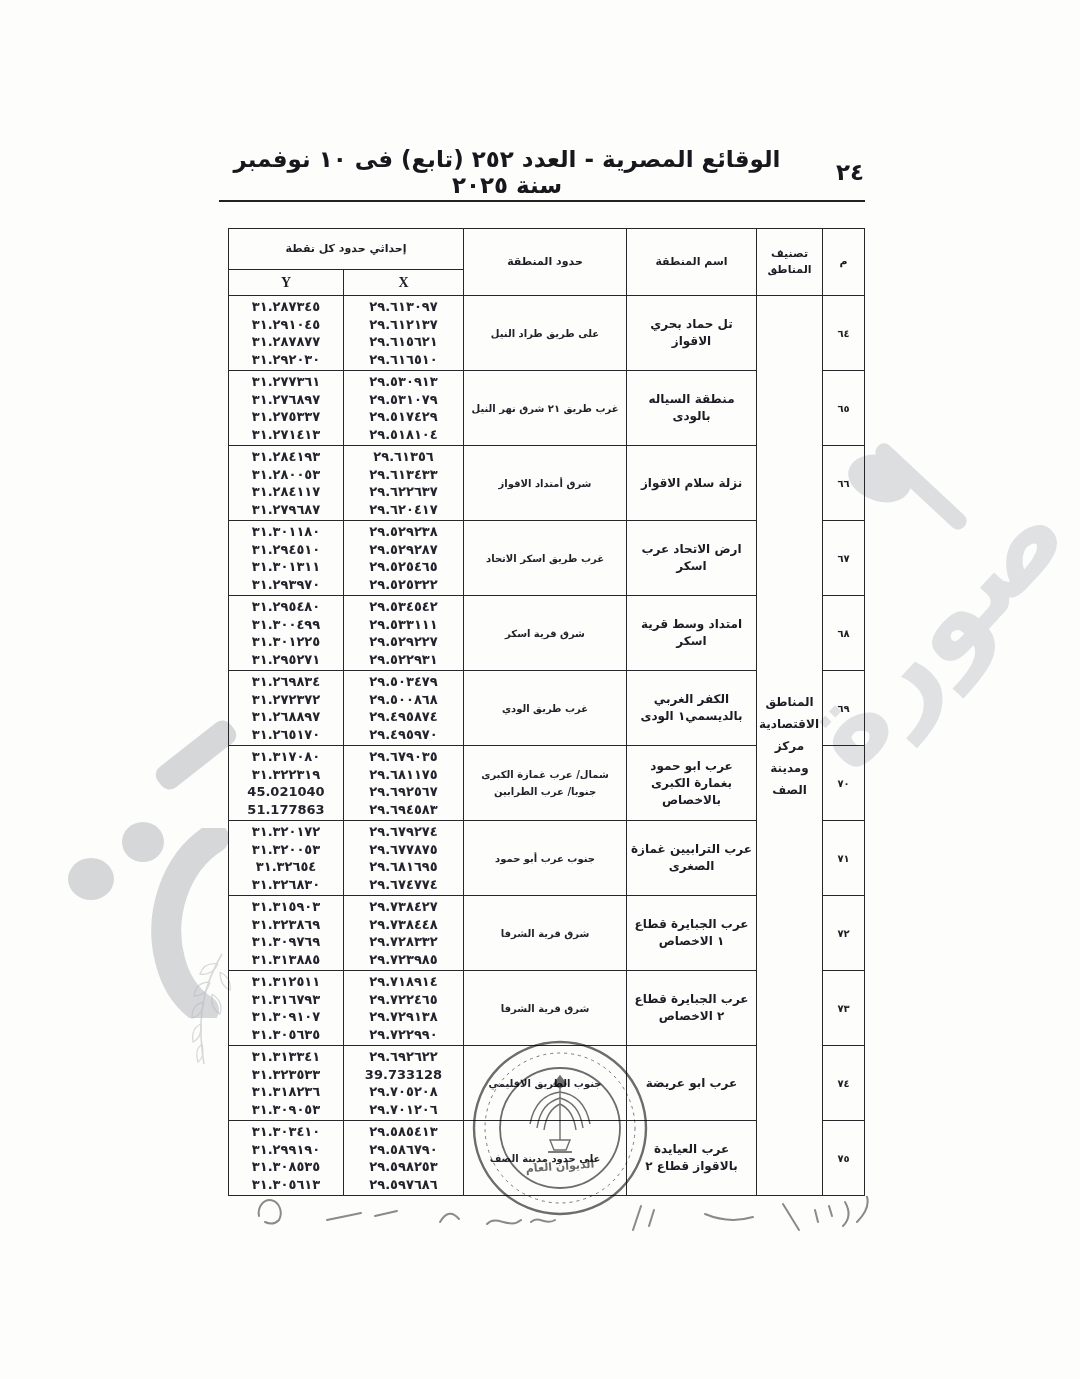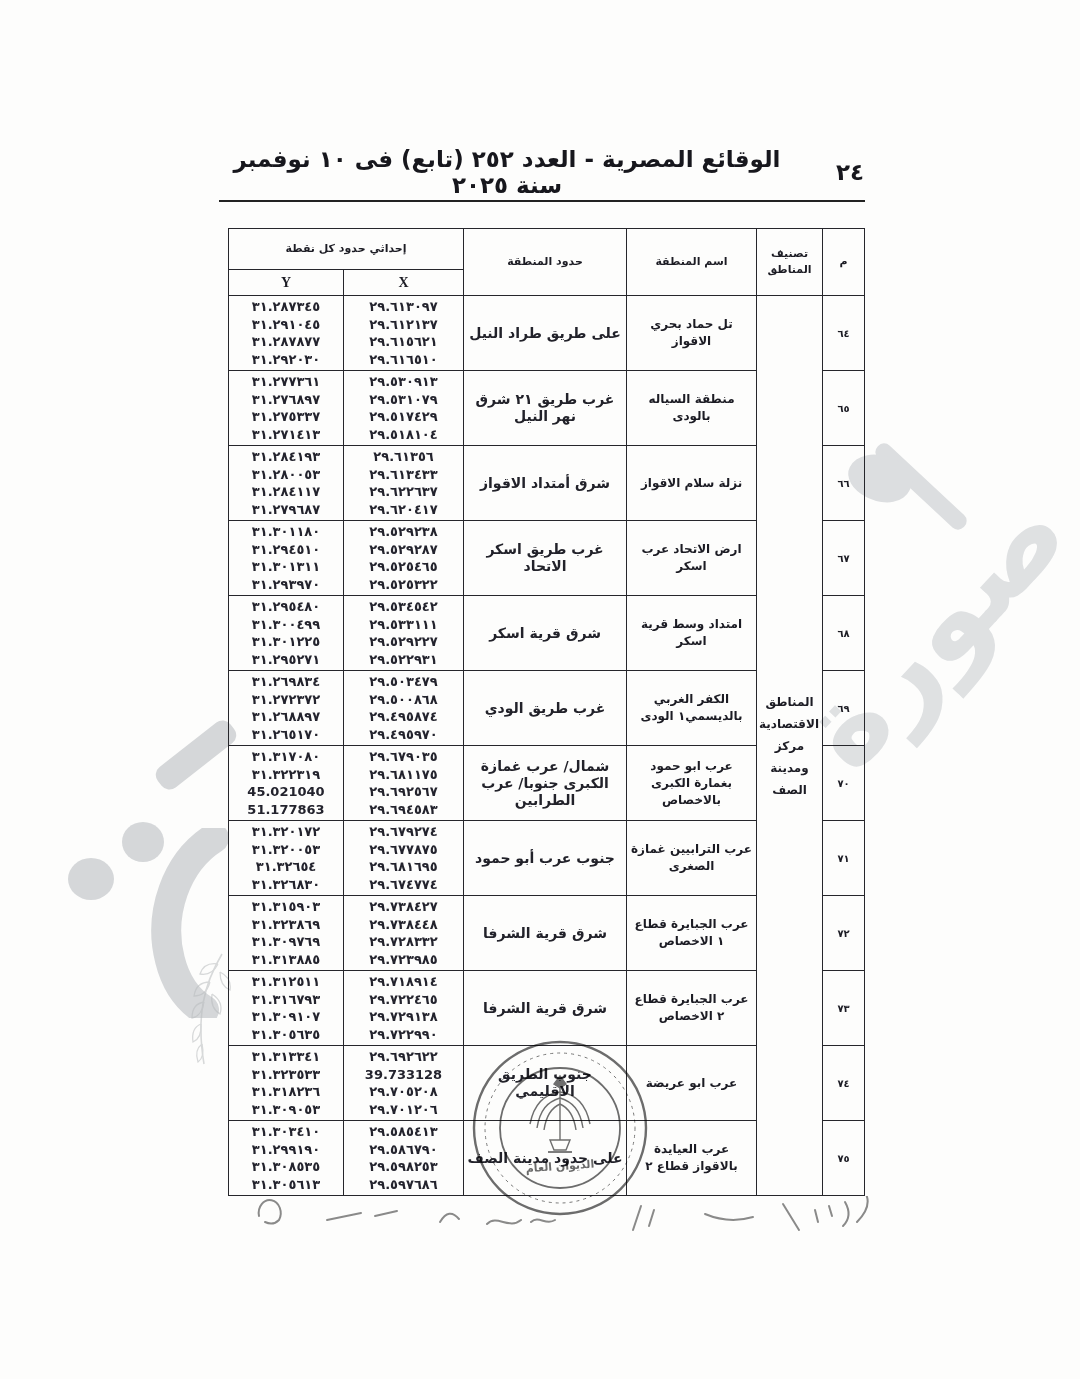--- a/index.html
+++ b/index.html
@@ -29,21 +29,21 @@
   table.gz th,table.gz td{
     border:1.6px solid #26262b;padding:2px 3px;text-align:center;
     vertical-align:middle;overflow:hidden;
   }
   th.h{font-size:11px;font-weight:700;line-height:16px;}
   th.h-xy{font-size:14px;font-family:"Liberation Serif","DejaVu Serif",serif;font-weight:700;height:21px;}
   tr.hrow1 th{height:36px;}
   td.c-no{font-size:10px;font-weight:700;}
   td.c-class{font-size:12px;font-weight:700;line-height:22px;padding:4px 2px;}
   td.c-name{font-size:12px;font-weight:700;line-height:17px;padding:2px 5px;}
-  td.c-bounds{font-size:14px;font-weight:600;line-height:17px;padding:2px 5px;color:#22222a;}
+  td.c-bounds{font-size:10px;font-weight:600;line-height:17px;padding:2px 5px;color:#22222a;}
   td.c-x,td.c-y{padding:2px 2px;}
   .coord{
     direction:ltr;unicode-bidi:isolate;
     font-size:13px;font-weight:700;line-height:17.5px;color:#23232d;
     white-space:nowrap;
   }
   
   .stamp{
     position:absolute;left:452px;top:1028px;width:216px;height:210px;
     opacity:.82;pointer-events:none;mix-blend-mode:multiply;

